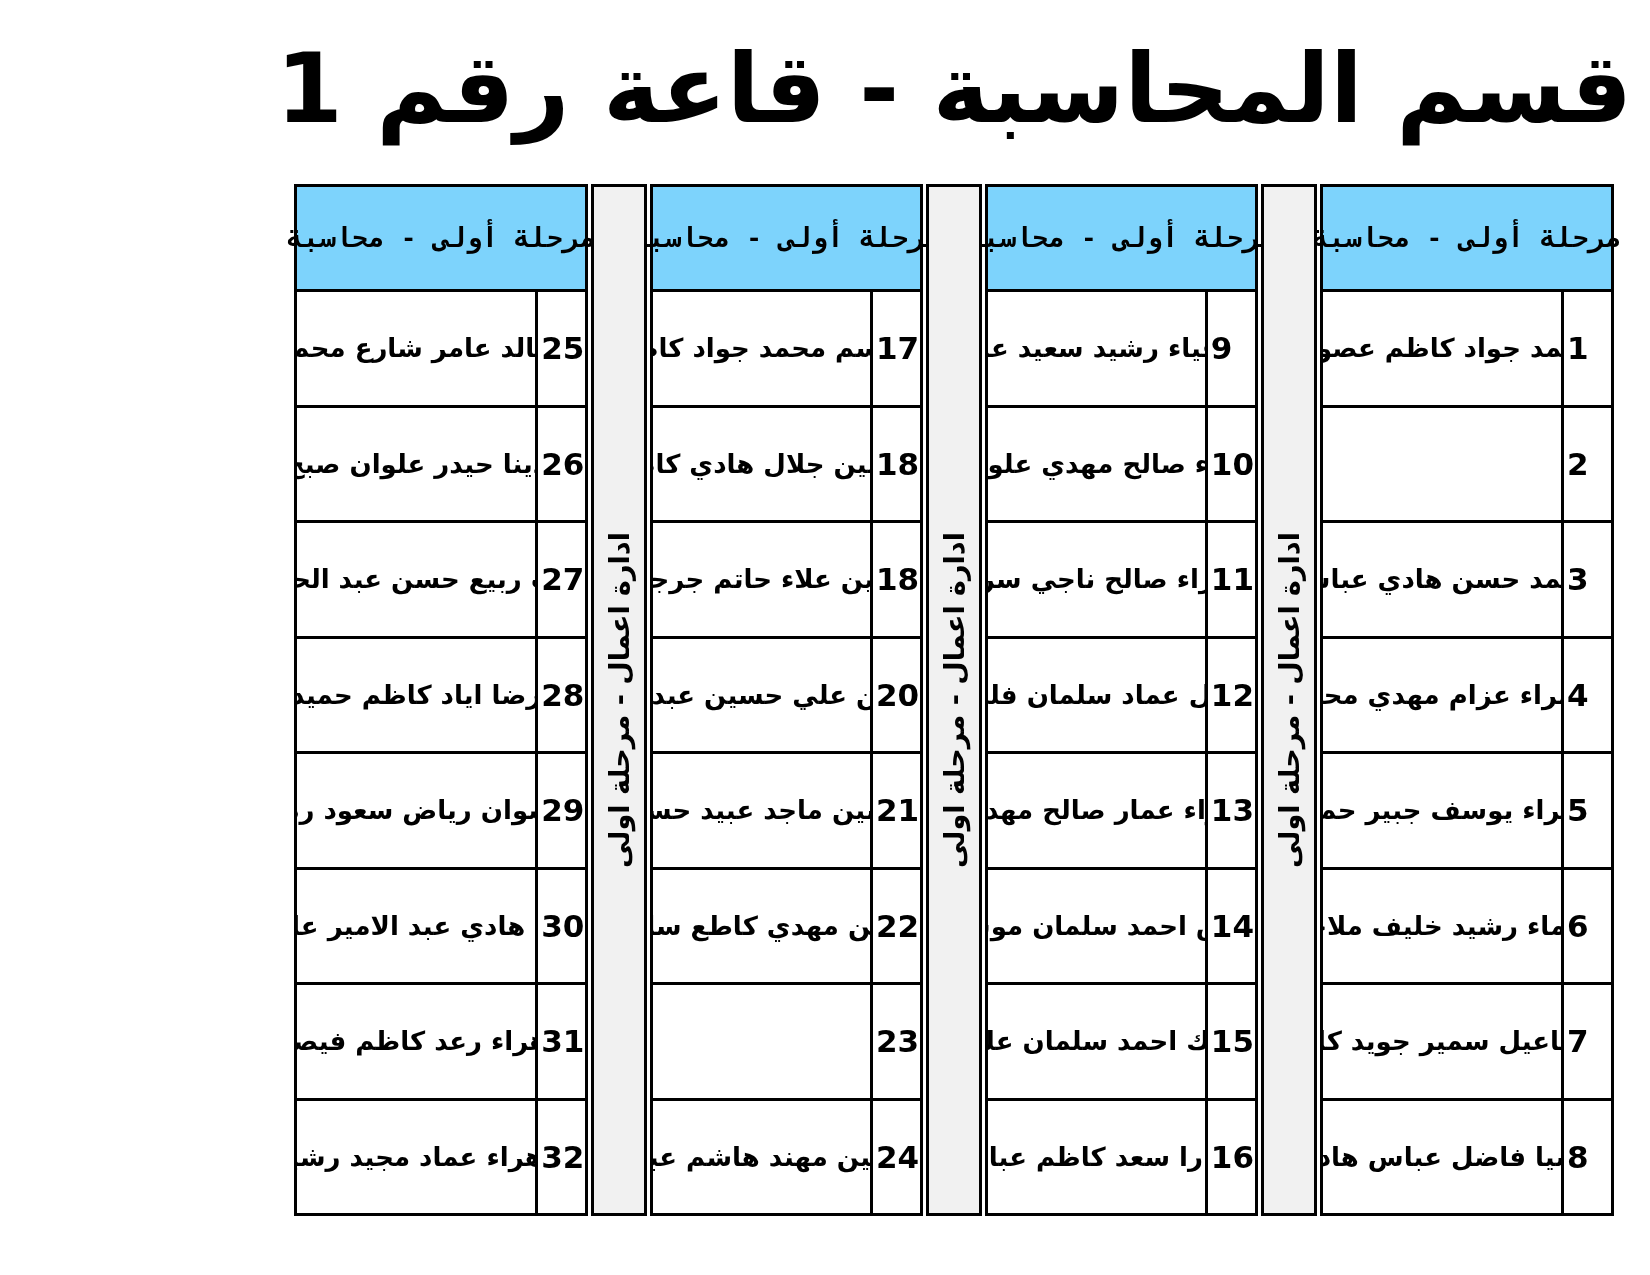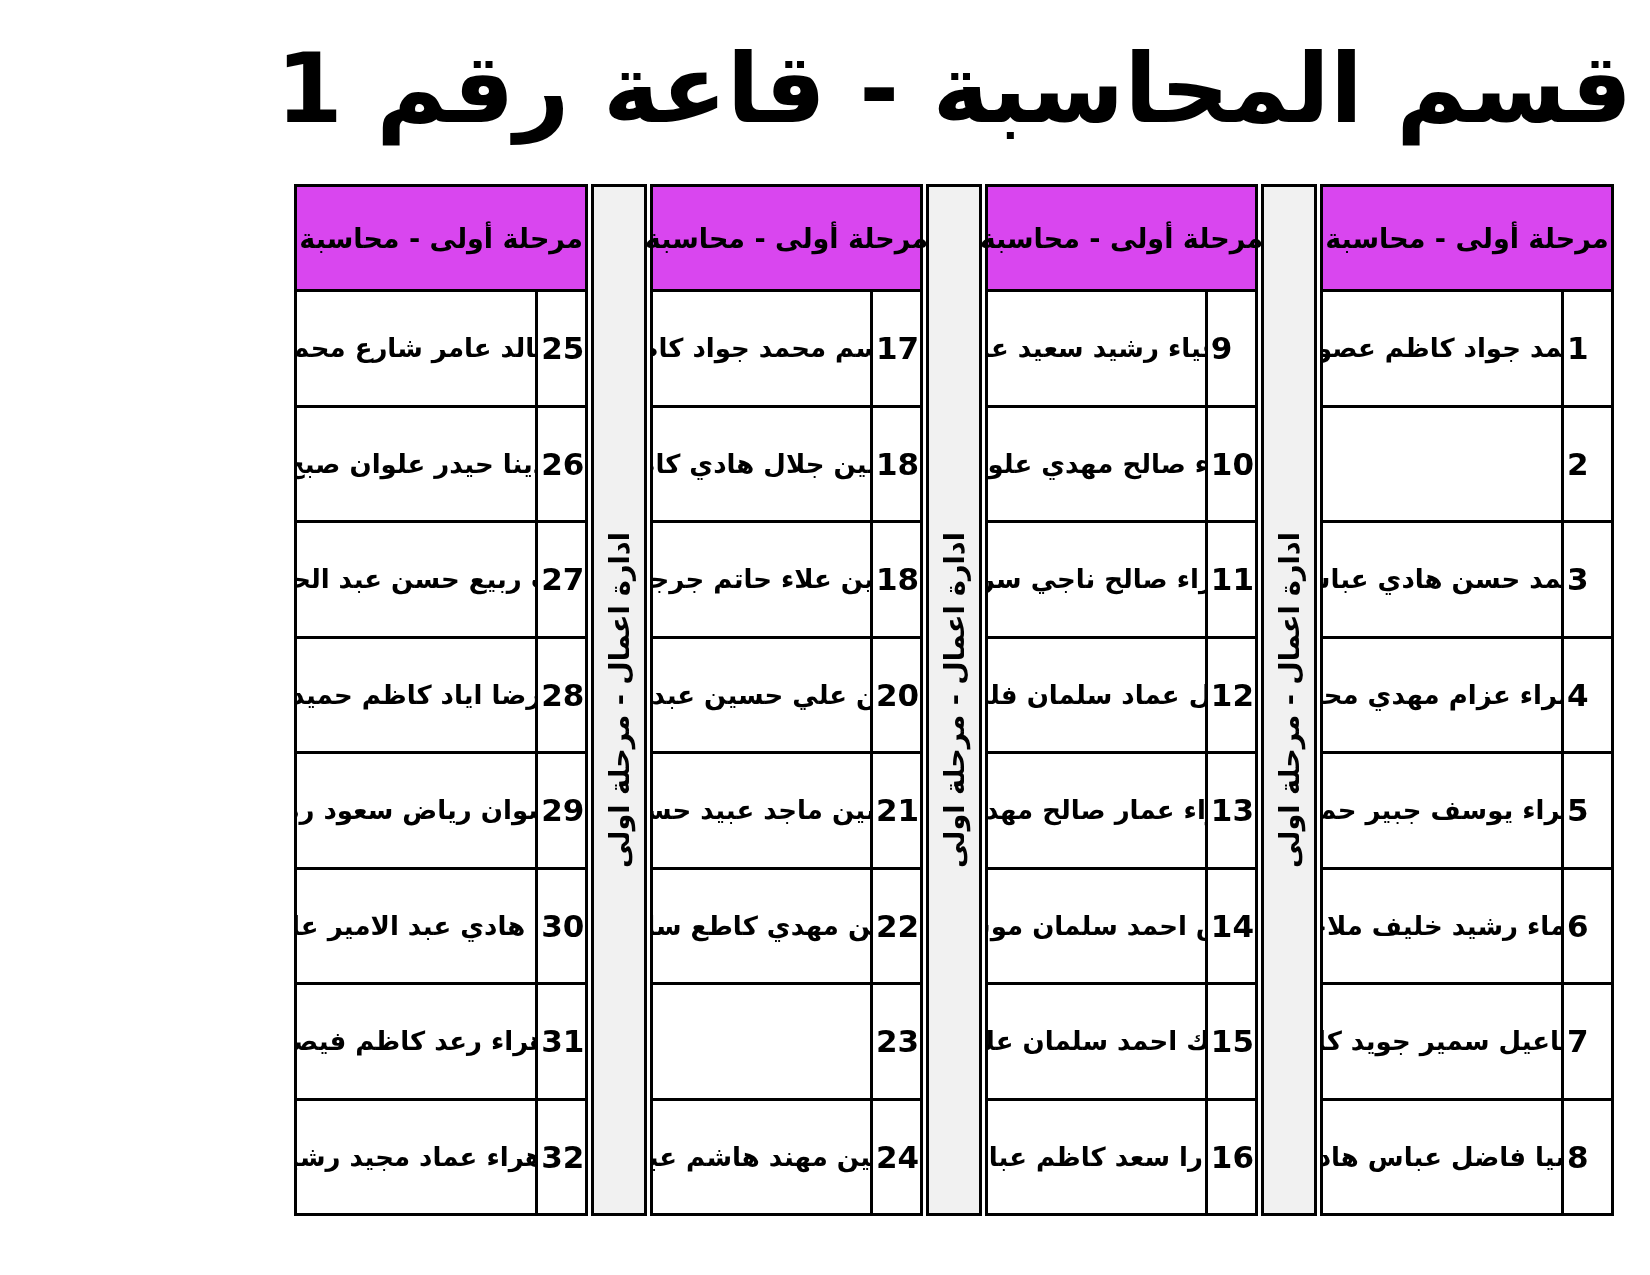--- a/index.html
+++ b/index.html
@@ -43,29 +43,30 @@
     flex-direction: column;
     border: 3px solid #000;
     background: #fff;
     box-sizing: border-box;
     min-width: 0;
   }
   .table-group.wide   { flex-grow: 1.08; }
   .table-header {
     height: 102px;
     flex: 0 0 102px;
-    background: #d946ef;
+    background: #7dd3fc;
     border-bottom: 3px solid #000;
     display: flex;
     align-items: center;
     justify-content: center;
     font-size: 27px;
     font-weight: bold;
     direction: rtl;
     white-space: nowrap;
+    font-family: Liberation Mono, monospace;
   }
   .rows {
     flex: 1 1 auto;
     display: flex;
     flex-direction: column;
   }
   .row {
     flex: 1 1 0;
     display: flex;
     direction: rtl;            

